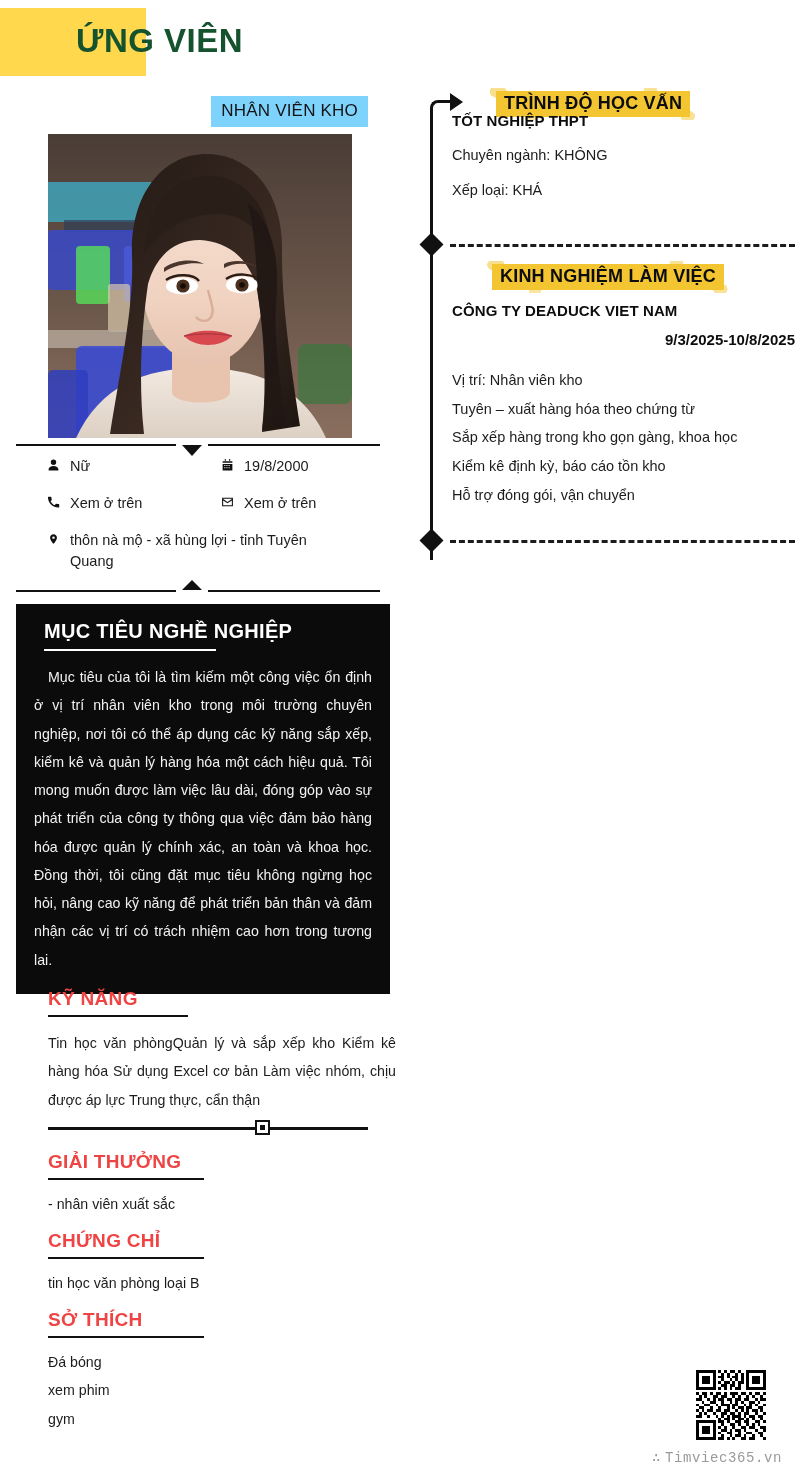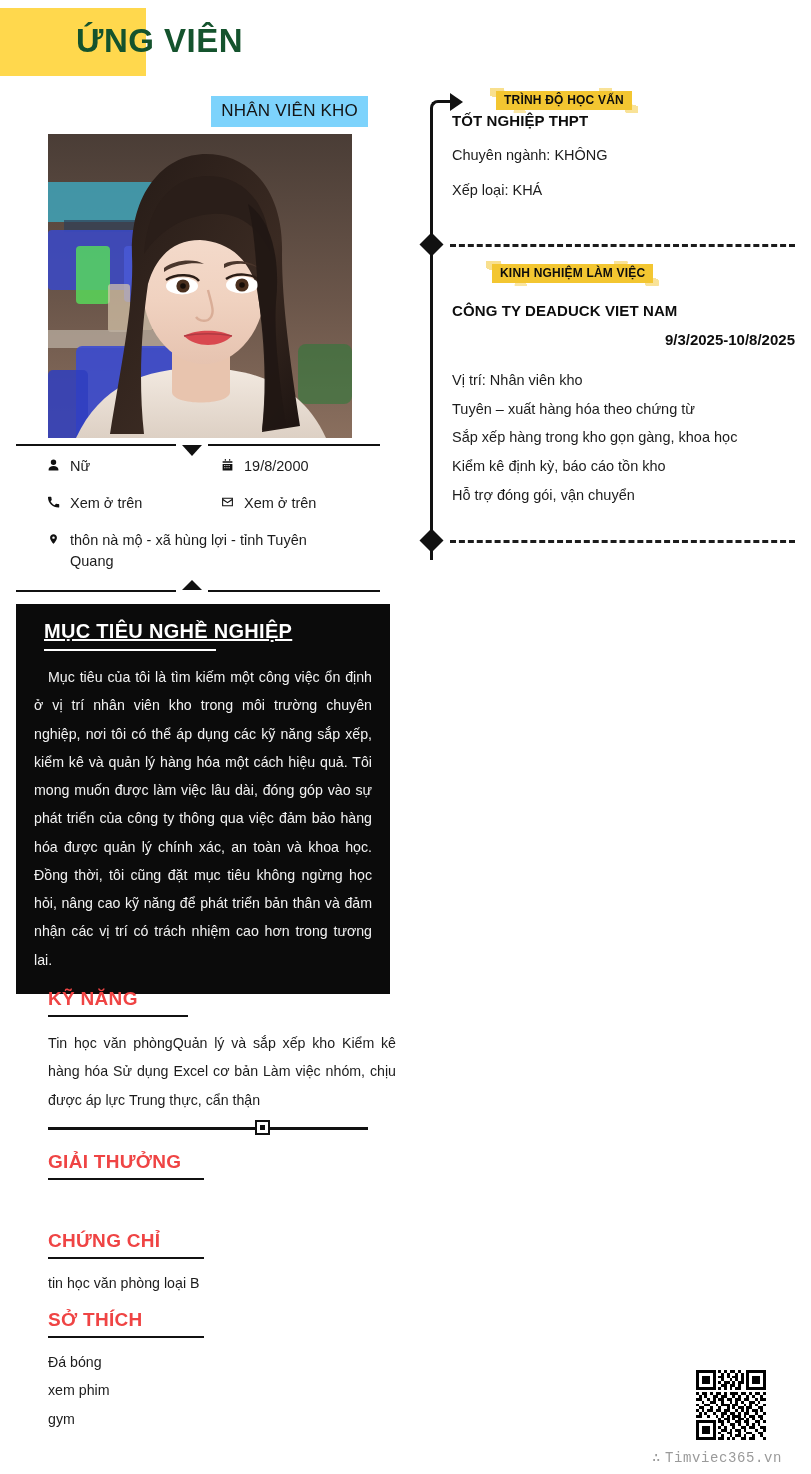--- a/index.html
+++ b/index.html
@@ -145,21 +145,20 @@
     padding: 16px 18px 20px 18px;
     background: #0b0b0b;
     color: #ffffff;
   }
   .dark-title {
     font-size: 20px;
     font-weight: 700;
     letter-spacing: 0.3px;
     color: #ffffff;
     padding-left: 10px;
-    text-decoration: underline;
   }
   .dark-underline {
     margin: 6px 0 12px 10px;
     width: 172px;
     height: 2px;
     background: #ffffff;
   }
   .dark-body {
     font-size: 14.2px;
     line-height: 1.99;
@@ -256,21 +255,21 @@
     left: 30px;
     height: 0;
     width: 345px;
     border-top: 3px dashed #1c1c1c;
   }
 
   .hl-title {
     position: absolute;
     display: inline-block;
     padding: 5px 14px 6px 14px;
-    font-size: 12px;
+    font-size: 18px;
     font-weight: 700;
     color: #0d0d0d;
     letter-spacing: 0.2px;
     white-space: nowrap;
     background:
       radial-gradient(ellipse 14px 10px at 4% 12%, rgba(243,198,49,0.55) 60%, transparent 62%),
       radial-gradient(ellipse 12px 9px at 96% 88%, rgba(243,198,49,0.5) 60%, transparent 62%),
       radial-gradient(ellipse 10px 8px at 20% 96%, rgba(243,198,49,0.45) 60%, transparent 62%),
       radial-gradient(ellipse 11px 8px at 78% 6%, rgba(243,198,49,0.5) 60%, transparent 62%),
       linear-gradient(#f3c631, #f3c631);
@@ -477,20 +476,23 @@
     <div class="sec-body">Tin học văn phòngQuản lý và sắp xếp kho Kiểm kê hàng hóa Sử dụng Excel cơ bản Làm việc nhóm, chịu được áp lực Trung thực, cẩn thận</div>
     <div class="skill-bar">
       <div class="track"></div>
       <div class="knob" id="skill-knob" style="left: 207.4px;"></div>
     </div>
   </div>
 
   <div class="sec" style="top:1151px">
     <div class="sec-title">GIẢI THƯỞNG</div>
     <div class="sec-underline"></div>
+    <div class="sec-body plain" style="margin-top:10px">
+      <div class="sec-line">- nhân viên xuất sắc</div>
+    </div>
   </div>
 
   <div class="sec" style="top:1230px">
     <div class="sec-title">CHỨNG CHỈ</div>
     <div class="sec-underline"></div>
     <div class="sec-body plain" style="margin-top:10px">
       <div class="sec-line">tin học văn phòng loại B</div>
     </div>
   </div>
 

